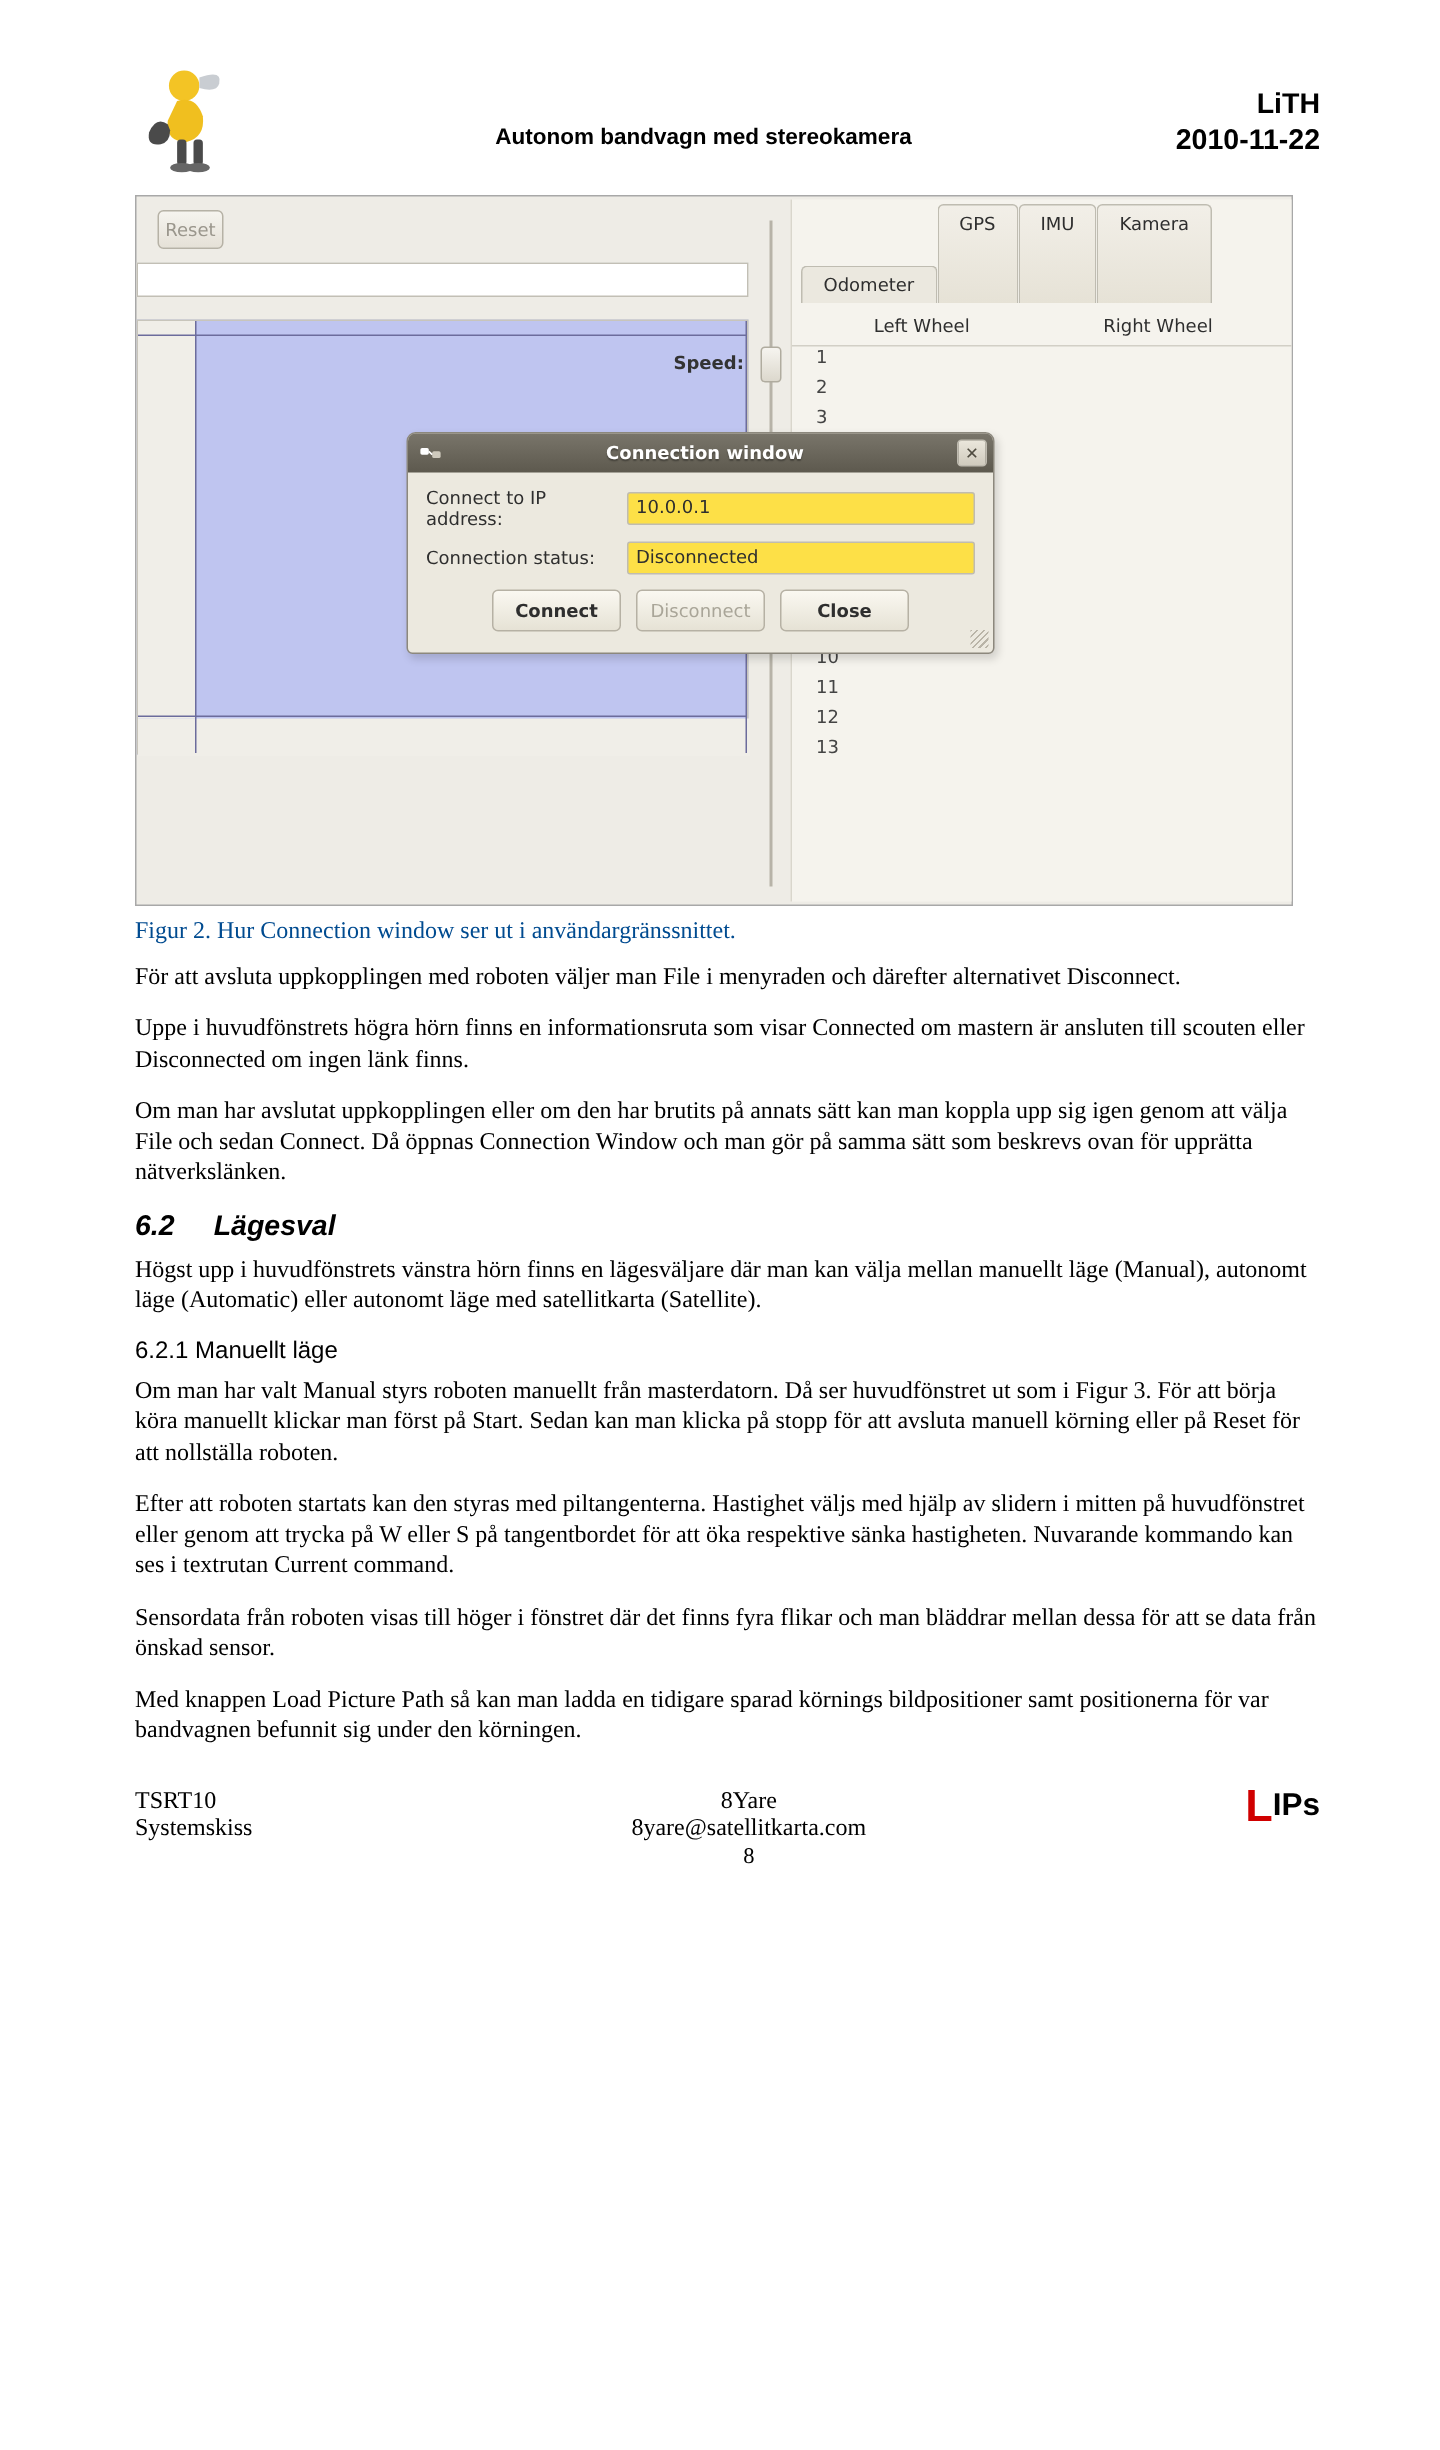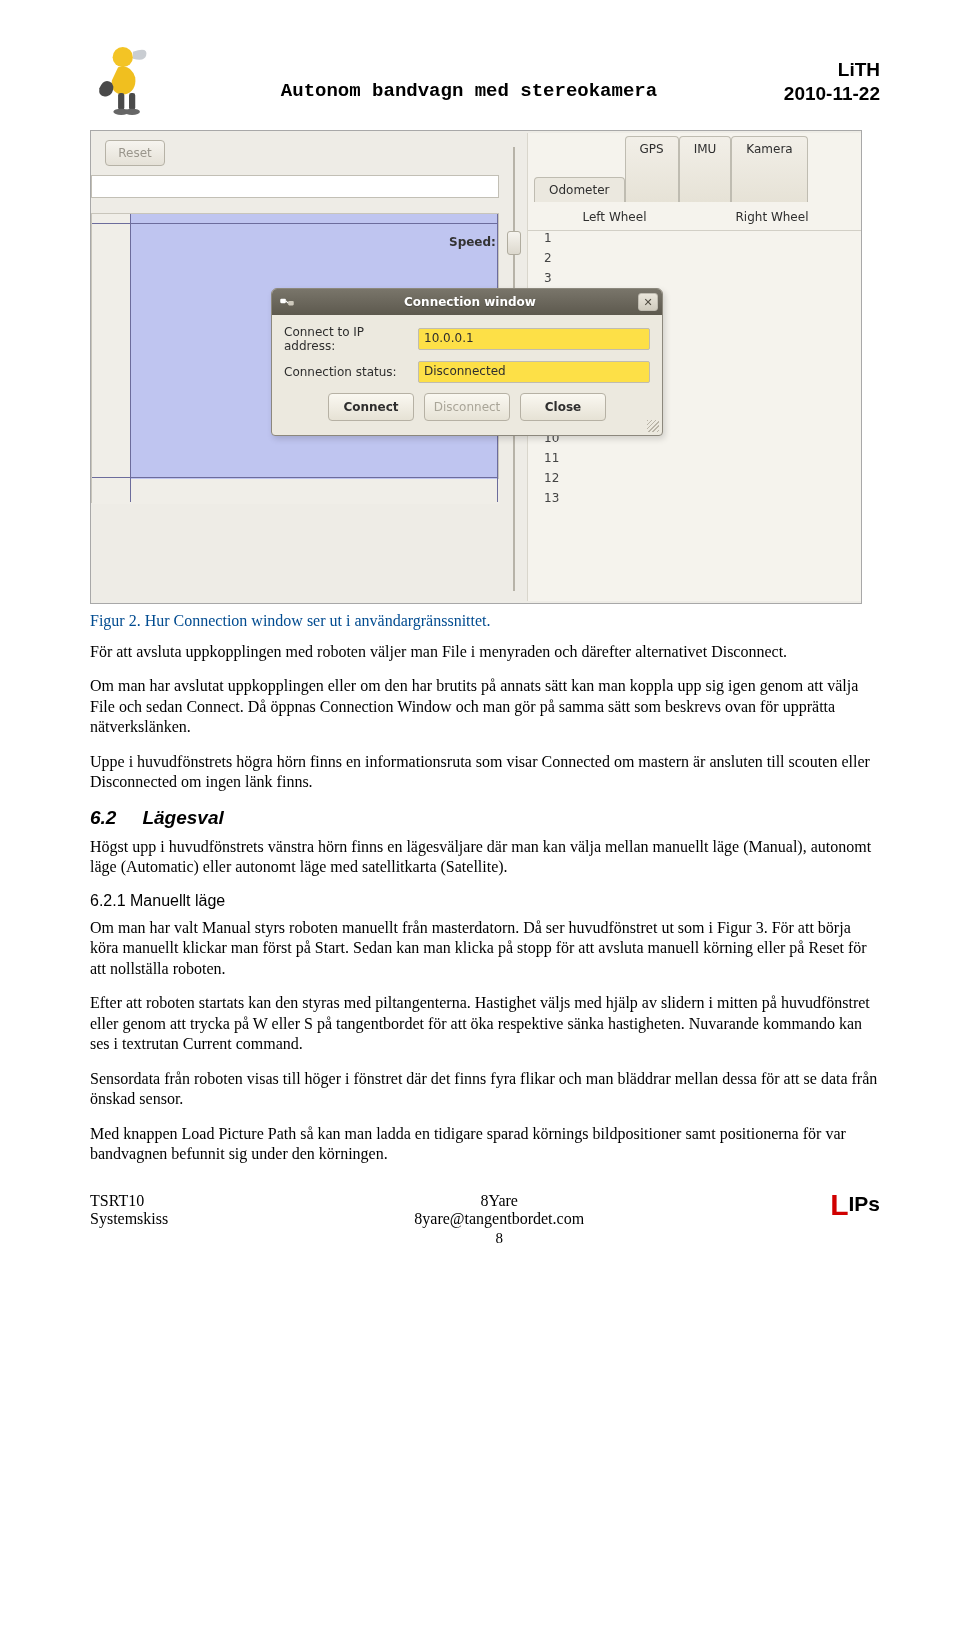--- a/index.html
+++ b/index.html
@@ -4,29 +4,29 @@
 <style>
   * { box-sizing: border-box; margin: 0; padding: 0; }
   body { font-family: "Times New Roman", Times, serif; background: #fff; color: #000; width: 960px; }
   .page { padding: 40px 80px 30px 90px; }
 
   
   .page-header { display: flex; align-items: center; margin-bottom: 12px; }
   .header-icon { width: 78px; height: 78px; position: relative; }
   .header-icon svg { width: 100%; height: 100%; }
   .header-titlewrap { flex: 1; text-align: center; padding-top: 24px; }
-  .header-title { font-family: Liberation Mono, monospace; font-weight: bold; font-size: 19px; }
+  .header-title { font-family: Liberation Sans, sans-serif; font-weight: bold; font-size: 15px; }
   .header-right { width: 110px; text-align: right; font-family: Arial, Helvetica, sans-serif; font-weight: bold; font-size: 19px; line-height: 1.25; padding-top: 6px; }
 
   
   .screenshot { width: 772px; height: 474px; border: 1px solid #a8a8a8; background: #eeece6; position: relative; margin: 6px 0 8px 0; overflow: hidden; font-family: "DejaVu Sans", "Liberation Sans", Arial, sans-serif; font-size: 12px; color: #2e2e2e; }
 
   
   .ss-left { position: absolute; left: 0; top: 0; width: 408px; height: 100%; }
-  .ss-reset { position: absolute; left: 14px; top: 9px; width: 60px; height: 26px; background: linear-gradient(#f6f4ef,#e5e1d7); border: 1px solid #b6b2a6; border-radius: 4px; color: #9a968c; display:flex; align-items:center; justify-content:center;text-align:center; }
+  .ss-reset { position: absolute; left: 14px; top: 9px; width: 44px; height: 26px; background: linear-gradient(#f6f4ef,#e5e1d7); border: 1px solid #b6b2a6; border-radius: 4px; color: #9a968c; display:flex; align-items:center; justify-content:center;text-align:center; }
   .ss-textline { position: absolute; left: 0; top: 44px; width: 408px; height: 23px; background: #fff; border: 1px solid #c2bfb5; }
   .ss-plot { position: absolute; left: 0; top: 82px; width: 408px; height: 290px; background: #bfc5f0; border: 1px solid #c8c5bb; }
   .ss-plot .axis-v { position: absolute; left: 38px; top: 0; width: 0; height: 100%; border-left: 1px solid #6c6c9c; }
   .ss-plot .axis-h { position: absolute; left: 0; bottom: 24px; width: 100%; height: 0; border-top: 1px solid #6c6c9c; }
   .ss-plot .box { position:absolute; left:0; top:265px; width:408px; height:25px; background:#f0eee8; }
   .ss-plot .box-left { position:absolute; left:0; top:0; width:38px; height:265px; background:#f0eee8; }
 
   
   .ss-speed { position: absolute; left: 358px; top: 104px; font-weight: bold; color: #333; }
   .ss-slider { position: absolute; left: 414px; top: 8px; width: 18px; height: 460px; }
@@ -189,43 +189,43 @@
           <div class="conn-btn">Close</div>
         </div>
       </div>
       <div class="conn-resize"></div>
     </div>
   </div>
 
   <div class="caption">Figur 2. Hur Connection window ser ut i användargränssnittet.</div>
 
   <p class="body">För att avsluta uppkopplingen med roboten väljer man File i menyraden och därefter alternativet Disconnect.</p>
+  <p class="body">Uppe i huvudfönstrets högra hörn finns en informationsruta som visar Connected om mastern är ansluten till scouten eller Disconnected om ingen länk finns.</p>
   <p class="body">Om man har avslutat uppkopplingen eller om den har brutits på annats sätt kan man koppla upp sig igen genom att välja File och sedan Connect. Då öppnas Connection Window och man gör på samma sätt som beskrevs ovan för upprätta nätverkslänken.</p>
-  <p class="body">Uppe i huvudfönstrets högra hörn finns en informationsruta som visar Connected om mastern är ansluten till scouten eller Disconnected om ingen länk finns.</p>
 
   <div class="h2row">
     <div class="h2num">6.2</div>
     <div class="h2txt">Lägesval</div>
   </div>
   <p class="body">Högst upp i huvudfönstrets vänstra hörn finns en lägesväljare där man kan välja mellan manuellt läge (Manual), autonomt läge (Automatic) eller autonomt läge med satellitkarta (Satellite).</p>
 
   <div class="h3row">6.2.1   Manuellt läge</div>
   <p class="body">Om man har valt Manual styrs roboten manuellt från masterdatorn. Då ser huvudfönstret ut som i Figur 3. För att börja köra manuellt klickar man först på Start. Sedan kan man klicka på stopp för att avsluta manuell körning eller på Reset för att nollställa roboten.</p>
   <p class="body">Efter att roboten startats kan den styras med piltangenterna. Hastighet väljs med hjälp av slidern i mitten på huvudfönstret eller genom att trycka på W eller S på tangentbordet för att öka respektive sänka hastigheten. Nuvarande kommando kan ses i textrutan Current command.</p>
   <p class="body">Sensordata från roboten visas till höger i fönstret där det finns fyra flikar och man bläddrar mellan dessa för att se data från önskad sensor.</p>
   <p class="body">Med knappen Load Picture Path så kan man ladda en tidigare sparad körnings bildpositioner samt positionerna för var bandvagnen befunnit sig under den körningen.</p>
 
   <div class="page-footer">
     <div class="footer-col">
       <div>TSRT10</div>
       <div>Systemskiss</div>
     </div>
     <div class="footer-col mid">
       <div>8Yare</div>
-      <div>8yare@tangentbordet.com</div>
+      <div>8yare@satellitkarta.com</div>
       <div class="pnum">8</div>
     </div>
     <div class="footer-col right">
       <div class="lips"><span class="L">L</span><span>IPs</span></div>
     </div>
   </div>
 
 </div>
 
 </body></html>

